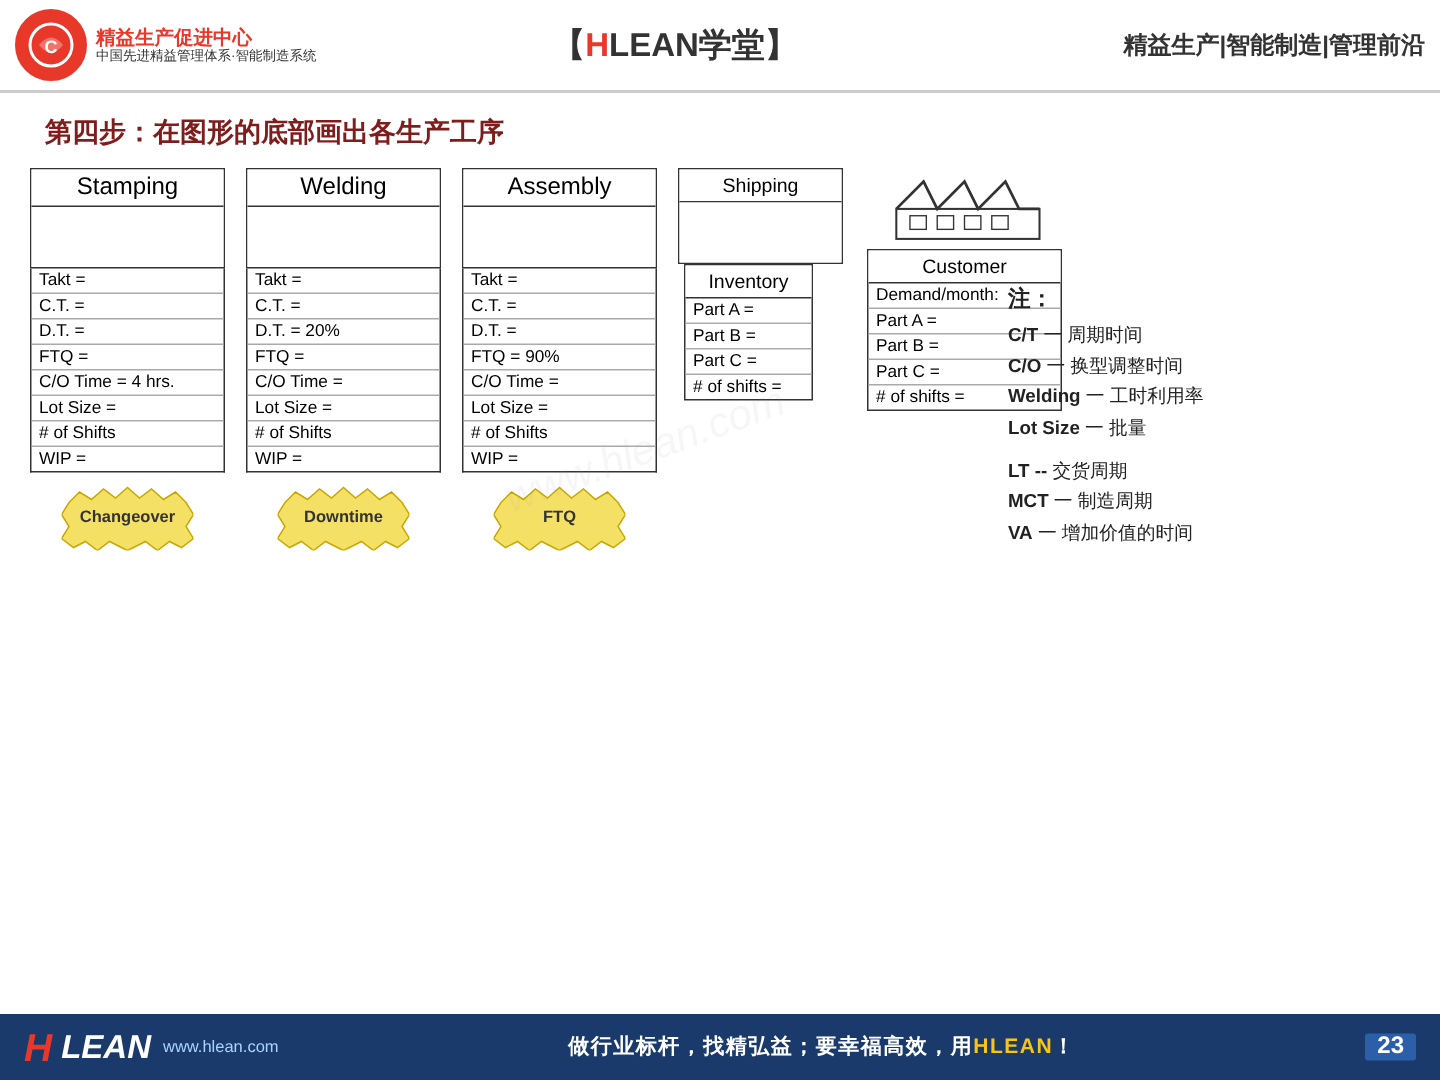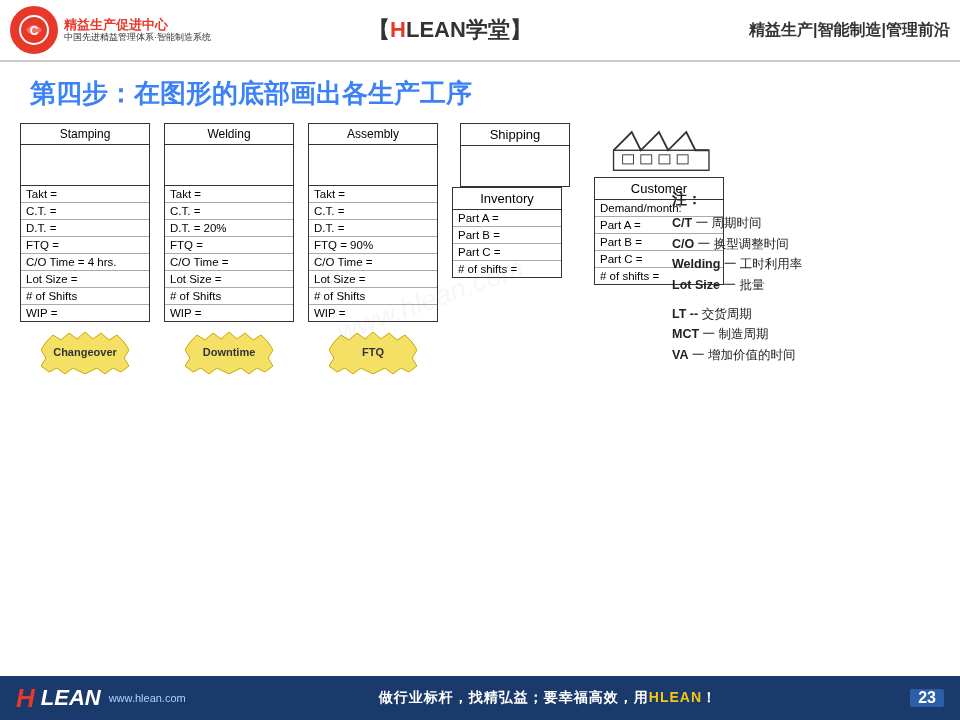--- a/index.html
+++ b/index.html
@@ -68,23 +68,23 @@
     .header-right {
       width: 280px;
       text-align: right;
       font-size: 16px;
       font-weight: bold;
       color: #333;
     }
 
     
     .page-title {
-      font-size: 26px;
-      font-weight: bold;
-      color: #3b82f6;
+      font-size: 18px;
+      font-weight: bold;
+      color: #7f1d1d;
       padding: 14px 30px 8px 30px;
     }
 
     
     .main-content {
       display: flex;
       padding: 0 20px;
       margin-top: 4px;
       gap: 0;
       position: relative;
@@ -102,21 +102,21 @@
       border: 1.5px solid #333;
       width: 130px;
       min-height: 60px;
       display: flex;
       flex-direction: column;
       align-items: stretch;
     }
     .process-box .box-title {
       border-bottom: 1.5px solid #333;
       text-align: center;
-      font-size: 12px;
+      font-size: 16px;
       padding: 3px 4px;
       background: #fff;
     }
     .process-box .box-body {
       flex: 1;
       min-height: 40px;
       background: #fff;
     }
 
     
@@ -159,21 +159,21 @@
       font-size: 11px;
       font-weight: bold;
       color: #333;
       text-align: center;
       z-index: 2;
     }
 
     
     .inventory-box {
       border: 1.5px solid #333;
-      width: 110px;
+      width: 86px;
       font-size: 11.5px;
       margin-right: 16px;
     }
     .inventory-box .inv-title {
       border-bottom: 1.5px solid #333;
       text-align: center;
       font-size: 13px;
       padding: 3px 4px;
       background: #fff;
     }

